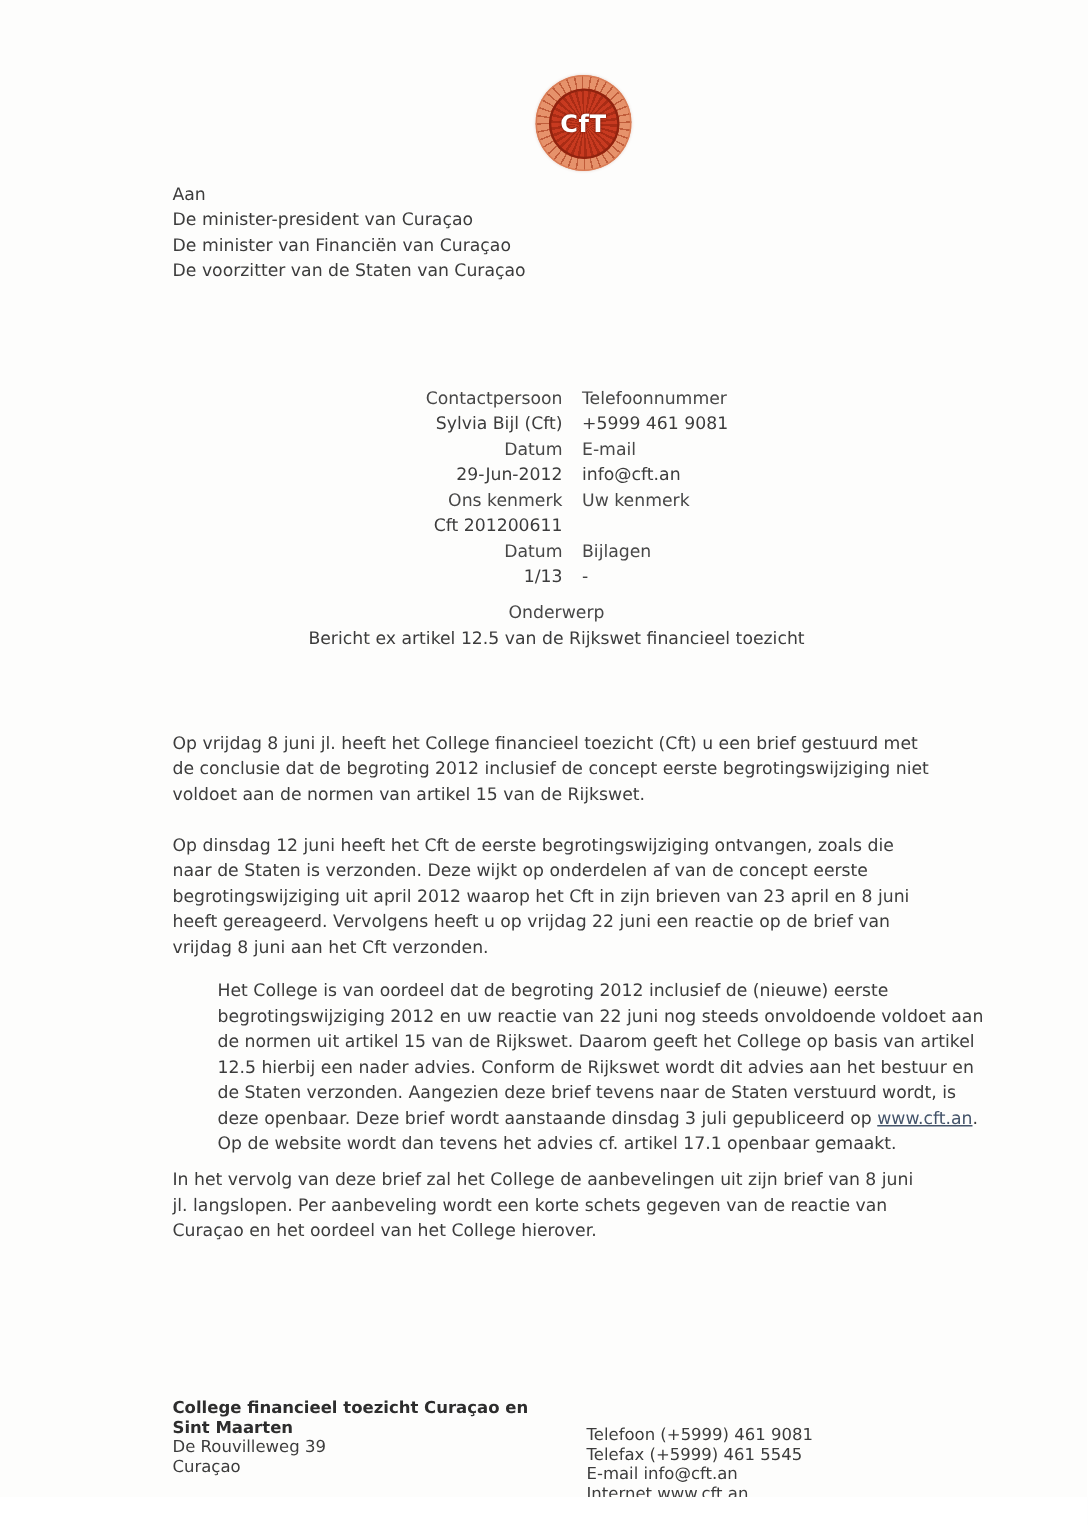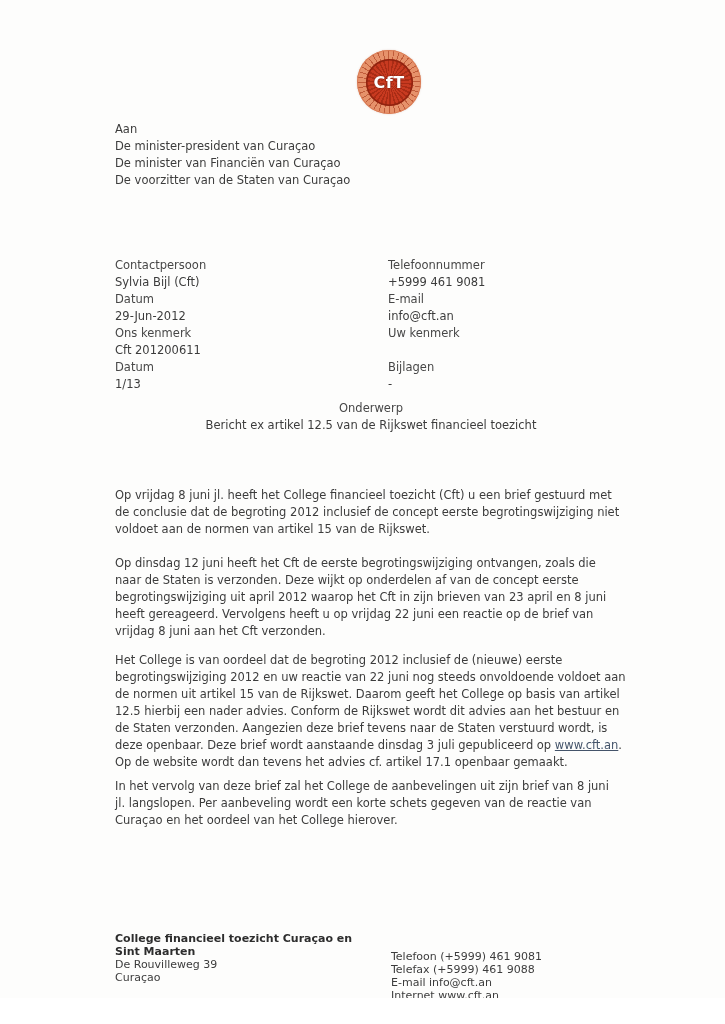--- a/index.html
+++ b/index.html
@@ -49,21 +49,21 @@
     left: 115px; top: 121px;
     width: 420px;
   }
 
   
   .meta {
     position: absolute;
     left: 115px; top: 257px;
     width: 530px;
   }
-  .meta-col-left  { position: absolute; left: 0;    top: 0; width: 260px; }
+  .meta-col-left  { position: absolute; left: 0;    top: 0; width: 260px; text-align: right; }
   .meta-col-right { position: absolute; left: 273px; top: 0; width: 250px; }
   .meta-line { min-height: 17px; }
   .meta-label { color: #474747; }
 
   .subject {
     position: absolute;
     left: 101px; top: 400px;
     width: 540px;
     text-align: center;
   }
@@ -75,21 +75,21 @@
   }
 
   .para {
     position: absolute;
     left: 115px;
     width: 550px;
     white-space: pre-line;
   }
   .para1 { top: 487px; }
   .para2 { top: 555px; }
-  .para3 { top: 652px; }
+  .para3 { top: 652px; margin-left: 30px; }
   .para4 { top: 778px; }
 
   .body-link {
     color: #44546a;
     text-decoration: underline;
     cursor: pointer;
   }
 
   
   .footer {
@@ -173,18 +173,18 @@
   <div class="para para4">In het vervolg van deze brief zal het College de aanbevelingen uit zijn brief van 8 juni
 jl. langslopen. Per aanbeveling wordt een korte schets gegeven van de reactie van
 Curaçao en het oordeel van het College hierover.</div>
 
   <div class="footer">
     <div class="footer-org">College financieel toezicht Curaçao en
 Sint Maarten</div>
     <div class="footer-address">De Rouvilleweg 39
 Curaçao</div>
     <div class="footer-contact">Telefoon (+5999) 461 9081
-Telefax (+5999) 461 9088
+Telefax (+5999) 461 5545
 E-mail  info@cft.an
 Internet www.cft.an</div>
   </div>
 
 </div>
 
 </body></html>

